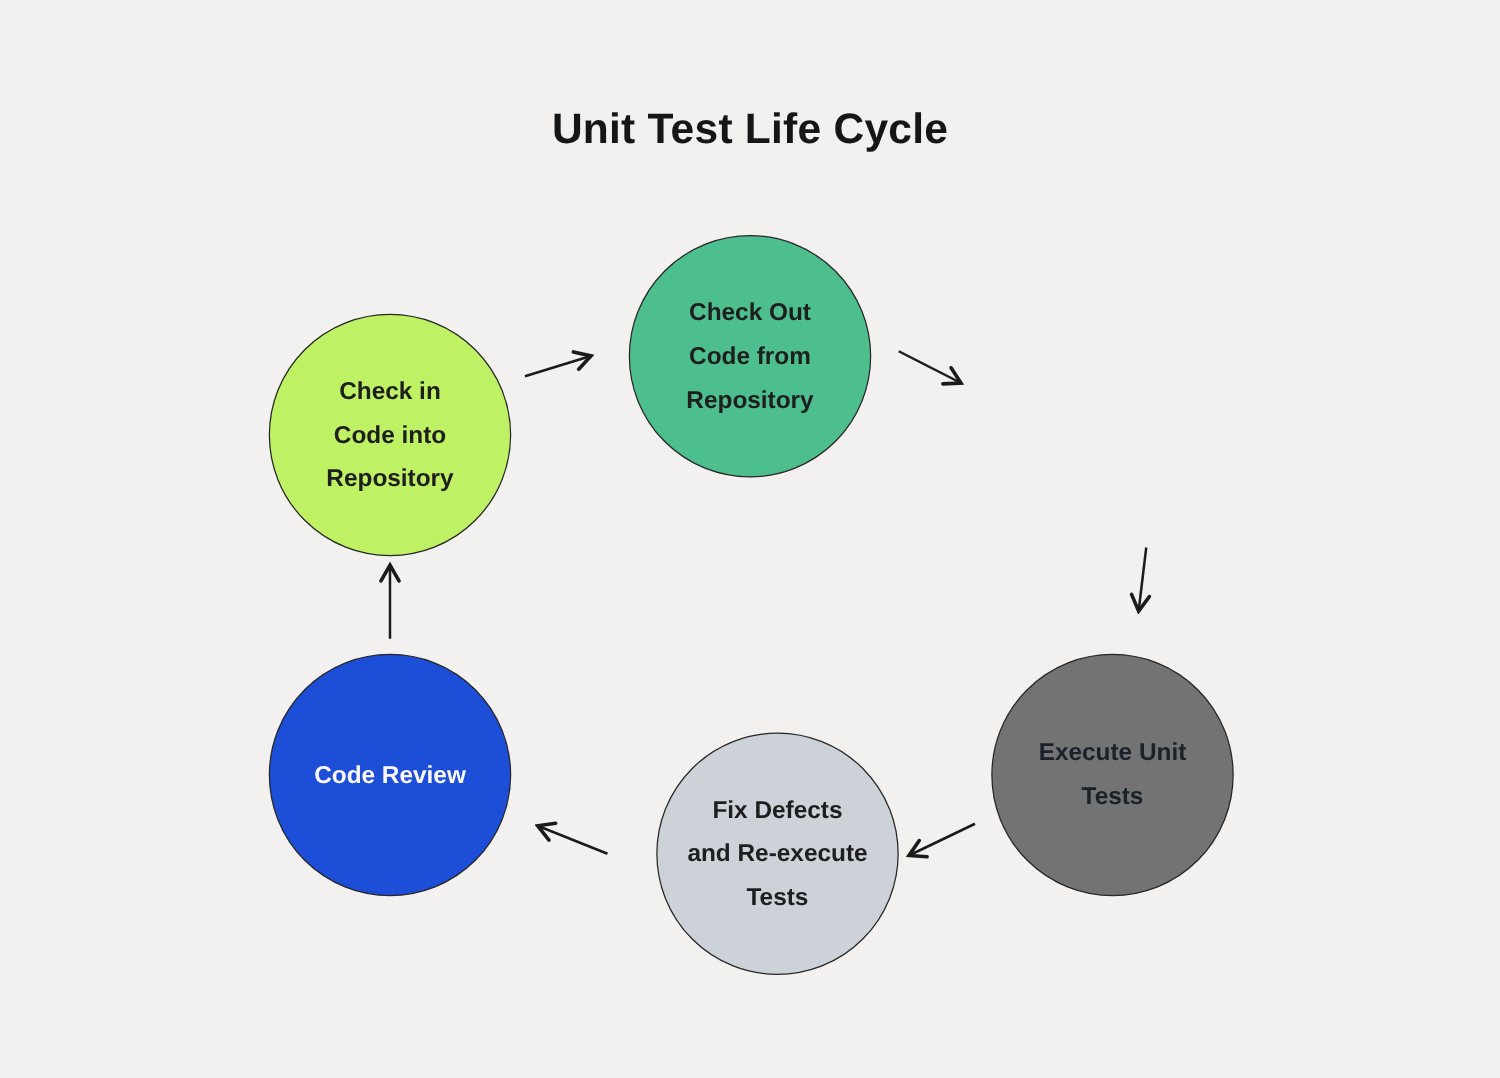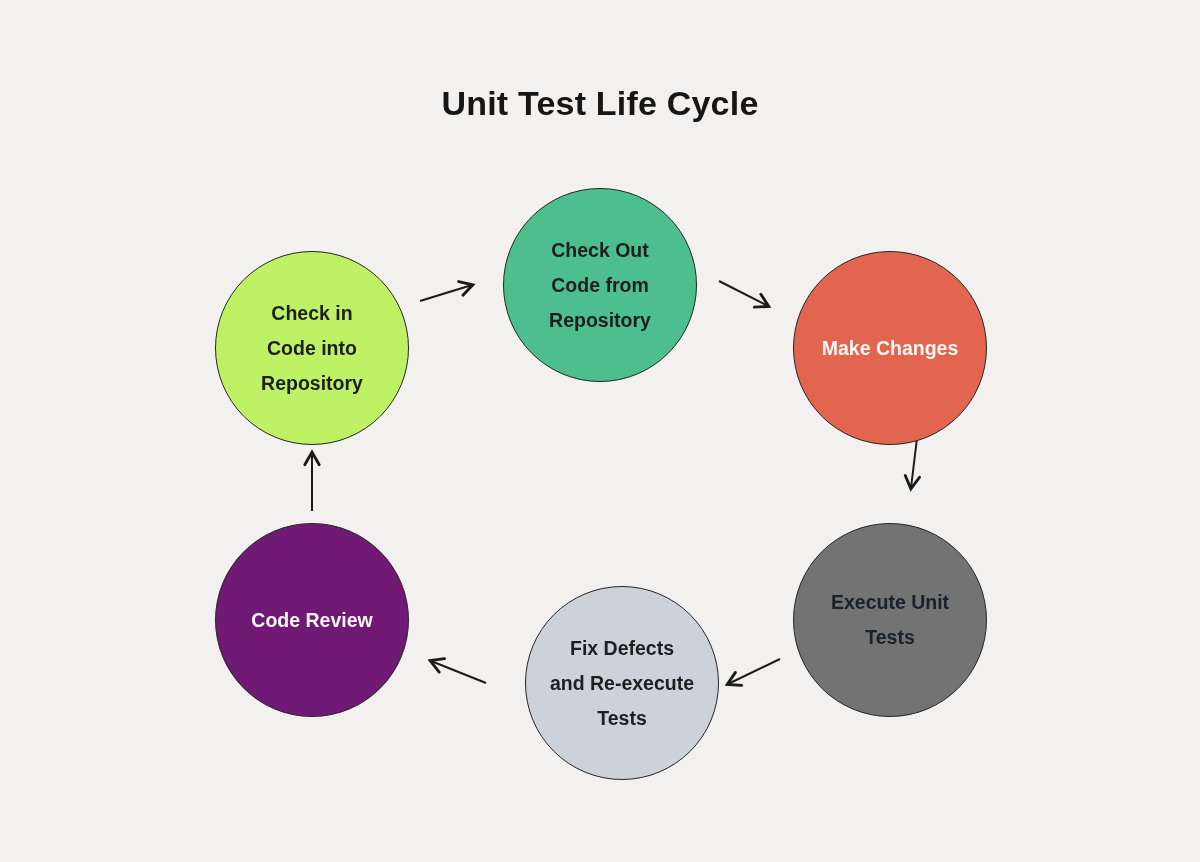--- a/index.html
+++ b/index.html
@@ -87,32 +87,29 @@
 Code into
 Repository</span>
   </div>
 
   <div class="node node-check-out" style="background: rgb(77, 190, 141); color: rgb(30, 30, 30);">
     <span class="label">Check Out
 Code from
 Repository</span>
   </div>
 
-  <div class="node node-make-changes" style="background: rgb(226, 101, 79); color: rgb(250, 247, 244);">
-    <span class="label">Make Changes</span>
-  </div>
 
   <div class="node node-execute-tests" style="background: #737373; color: rgb(25, 34, 43);">
     <span class="label">Execute Unit
 Tests</span>
   </div>
 
   <div class="node node-fix-defects" style="background: rgb(205, 209, 216); color: rgb(30, 30, 30);">
     <span class="label">Fix Defects
 and Re-execute
 Tests</span>
   </div>
 
-  <div class="node node-code-review" style="background: #701a75; color: rgb(250, 247, 244);">
+  <div class="node node-code-review" style="background: #1d4ed8; color: rgb(250, 247, 244);">
     <span class="label">Code Review</span>
   </div>
 
 </div>
 
 </body></html>

